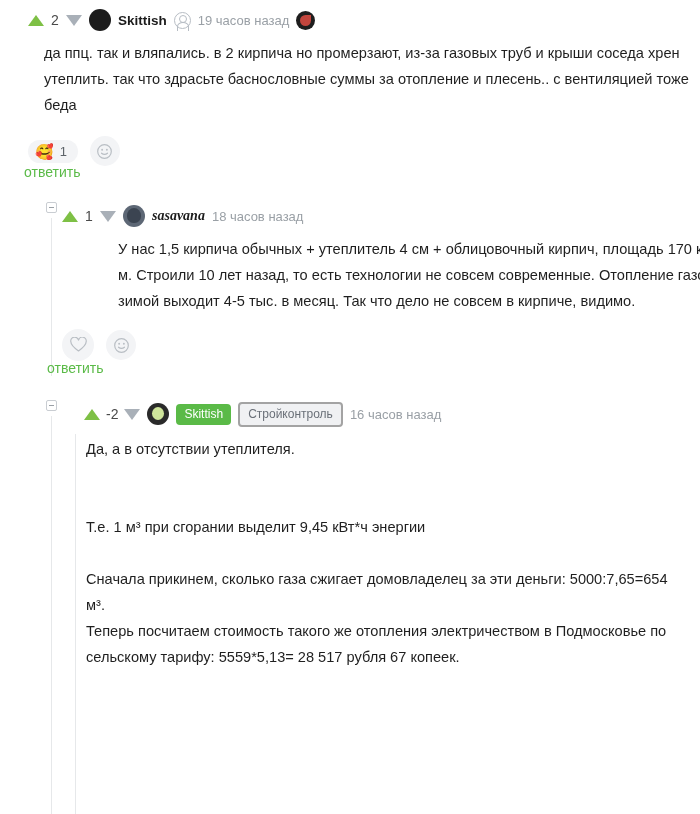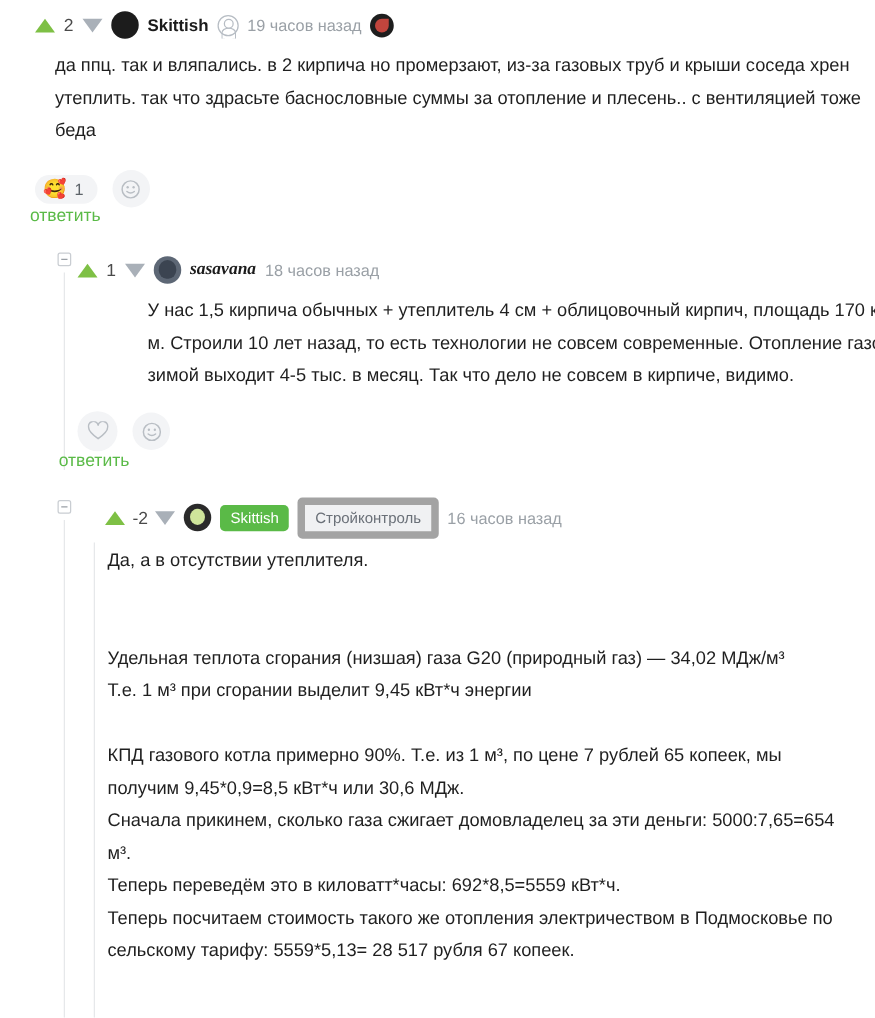--- a/index.html
+++ b/index.html
@@ -155,21 +155,21 @@
     border-radius: 4px;
     white-space: nowrap;
     cursor: pointer;
   }
   .tag-grey {
     background: #f0f1f3;
     color: #6a7078;
     font-size: 12px;
     padding: 3px 8px 4px;
     border-radius: 4px;
-    border: 6px solid #a3a3a3;
+    border: 2px solid #a3a3a3;
     white-space: nowrap;
     cursor: pointer;
   }
 
   .comment-body {
     font-size: 14.6px;
     line-height: 26px;
     color: #1f1f1f;
     white-space: pre-wrap;
   }
@@ -335,21 +335,18 @@
     <div class="avatar a3"></div>
     <div class="tag-green">Skittish</div>
     <div class="tag-grey">Стройконтроль</div>
     <div class="timestamp">16 часов назад</div>
   </div>
 
   <div style="position:absolute; left:86px; top:42px; width:586px;">
     <div class="comment-body">Да, а в отсутствии утеплителя.</div>
     <div class="comment-body" style="height:26px;"></div>
     <div class="comment-body" style="height:26px;"></div>
-    <div class="comment-body">Удельная теплота сгорания (низшая) газа G20 (природный газ) — 34,02 МДж/м³</div>
     <div class="comment-body">Т.е. 1 м³ при сгорании выделит 9,45 кВт*ч энергии</div>
     <div class="comment-body" style="height:26px;"></div>
-    <div class="comment-body">КПД газового котла примерно 90%. Т.е. из 1 м³, по цене 7 рублей 65 копеек, мы получим 9,45*0,9=8,5 кВт*ч или 30,6 МДж.</div>
     <div class="comment-body">Сначала прикинем, сколько газа сжигает домовладелец за эти деньги: 5000:7,65=654 м³.</div>
-    <div class="comment-body">Теперь переведём это в киловатт*часы: 692*8,5=5559 кВт*ч.</div>
     <div class="comment-body">Теперь посчитаем стоимость такого же отопления электричеством в Подмосковье по сельскому тарифу: 5559*5,13= 28 517 рубля 67 копеек.</div>
   </div>
 </div>
 
 </body></html>

